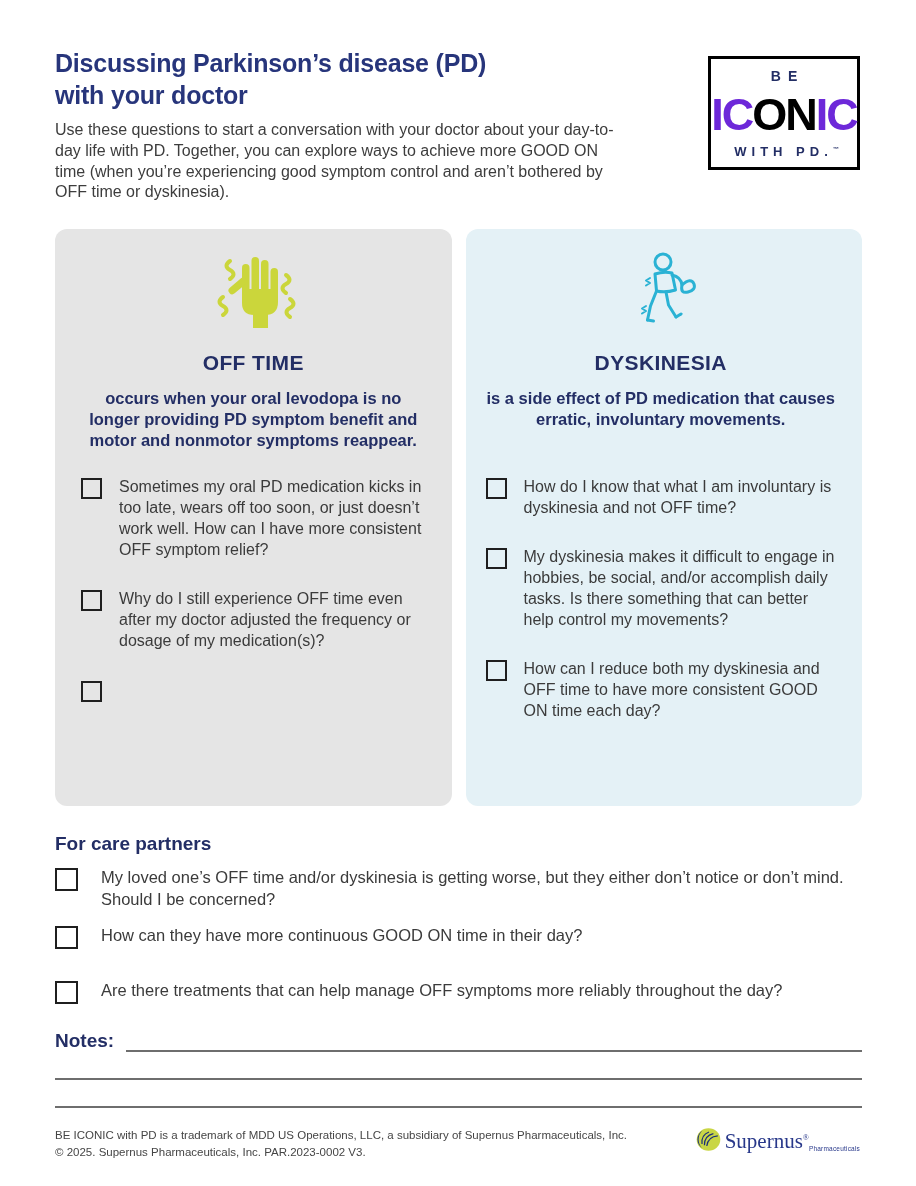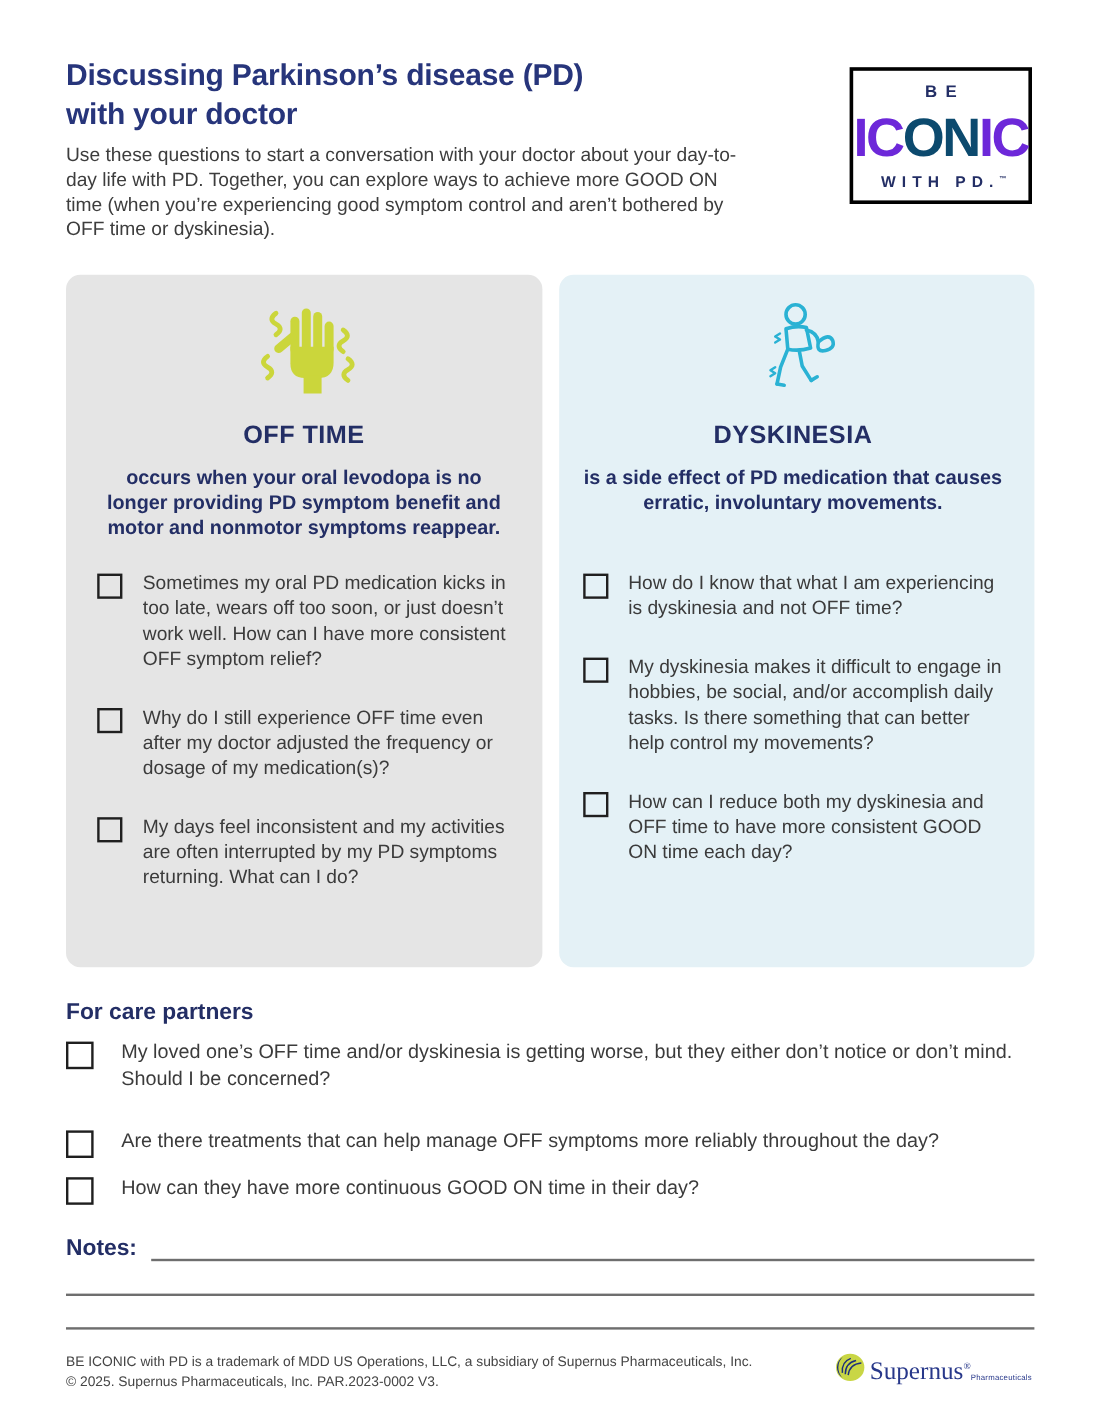--- a/index.html
+++ b/index.html
@@ -20,21 +20,21 @@
   .logo-box {
     margin-top:8px; margin-right:2px;
     width:152px; height:114px;
     border:3px solid #000000;
     display:flex; flex-direction:column; align-items:center; justify-content:space-between;
     padding:9px 0 8px; overflow:visible; flex-shrink:0;
   }
   .logo-top { font-size:14px; letter-spacing:7px; color:#232e65; font-weight:600; text-indent:7px; }
   .logo-iconic { white-space:nowrap; font-size:45px; font-weight:700; letter-spacing:-2px; line-height:1; }
   .logo-iconic .navy { color:#6d28d9; }
-  .logo-iconic .cyan { color:#0c4a6e; }
+  .logo-iconic .cyan { color:#000000; }
   .logo-bottom { font-size:13px; letter-spacing:5px; color:#232e65; font-weight:600; text-indent:5px; position:relative; }
   .logo-tm { font-size:6px; letter-spacing:0; vertical-align:super; }
 
   
   .panels { display:flex; gap:14px; margin-top:26px; }
   .panel { width:396.5px; min-height:577px; border-radius:12px; padding:20px 26px 24px; }
   .panel-offtime { background:#e5e5e5; }
   .panel-dyskinesia { background:#e4f1f6;padding-left:20px; }
   .panel-icon { height:84px; display:flex; justify-content:center; align-items:center; margin-top:2px; }
   .panel-heading { text-align:center; margin-top:16px; color:#232e65; font-size:21px; font-weight:700; letter-spacing:0.4px; }
@@ -50,21 +50,21 @@
   .care-heading { color:#232e65; font-size:19px; font-weight:700; }
   .care-rows { margin-top:12px; }
   .care-row { display:flex; gap:23px; align-items:flex-start; }
   .care-row .checkbox { width:23px; height:23px; }
   .care-row + .care-row { margin-top:15px; }
   .care-row.last { margin-top:31px; }
   .care-text { font-size:16.5px; line-height:1.3; max-width:775px; }
 
   
   .notes { margin-top:26px; }
-  .notes-head { display:flex; align-items:center; gap:12px; }
+  .notes-head { display:flex; align-items:flex-end; gap:12px; }
   .notes-label { color:#232e65; font-size:19px; font-weight:700; }
   .write-line { flex:1; border-bottom:2px solid #6e6e6e; height:20px; }
   .write-line.full { margin-top:26px; height:0; }
 
   
   .footer { margin-top:19px; display:flex; justify-content:space-between; align-items:flex-start; }
   .disclaimer { font-size:11.5px; line-height:1.45; color:#454545; }
   .supernus { display:flex; align-items:center; gap:2px; margin-right:2px; }
   .supernus-text { display:flex; flex-direction:row; align-items:flex-end; line-height:1; }
   .supernus-name { font-family:"Liberation Serif", serif; font-size:21px; color:#28388a; font-weight:400; }
@@ -120,21 +120,20 @@
         <div class="q-row">
           <span class="checkbox"></span>
           <p class="q-text">Sometimes my oral PD medication kicks in too late, wears off too soon, or just doesn’t work well. How can I have more consistent OFF symptom relief?</p>
         </div>
         <div class="q-row">
           <span class="checkbox"></span>
           <p class="q-text">Why do I still experience OFF time even after my doctor adjusted the frequency or dosage of my medication(s)?</p>
         </div>
         <div class="q-row">
           <span class="checkbox"></span>
-          <p class="q-text">My days feel inconsistent and my activities are often interrupted by my PD symptoms returning. What can I do?</p>
         </div>
       </div>
     </div>
 
     <div class="panel panel-dyskinesia">
       <div class="panel-icon">
         <svg width="78" height="84" viewBox="0 0 78 84">
           <g fill="none" stroke="#2ab2d4" stroke-width="3" stroke-linecap="round" stroke-linejoin="round">
             <circle cx="41" cy="11" r="8"></circle>
             <path d="M33 23 q9 -3 17 -1 l3.5 17 q-10 3 -19 1 z"></path>
@@ -149,48 +148,48 @@
             <path d="M28 27 l-4 2.5 l4 2.5 l-4 2.5"></path>
             <path d="M24 55 l-4 2.5 l4 2.5 l-4 2.5"></path>
           </g>
         </svg>
       </div>
       <div class="panel-heading">DYSKINESIA</div>
       <div class="panel-desc">is a side effect of PD medication that causes erratic, involuntary movements.</div>
       <div class="panel-questions">
         <div class="q-row">
           <span class="checkbox"></span>
-          <p class="q-text">How do I know that what I am experiencing is dyskinesia and not OFF time?</p>
+          <p class="q-text">How do I know that what I am involuntary is dyskinesia and not OFF time?</p>
         </div>
         <div class="q-row">
           <span class="checkbox"></span>
           <p class="q-text">My dyskinesia makes it difficult to engage in hobbies, be social, and/or accomplish daily tasks. Is there something that can better help control my movements?</p>
         </div>
         <div class="q-row">
           <span class="checkbox"></span>
           <p class="q-text">How can I reduce both my dyskinesia and OFF time to have more consistent GOOD ON time each day?</p>
         </div>
       </div>
     </div>
   </div>
 
   <div class="care">
     <div class="care-heading">For care partners</div>
     <div class="care-rows">
       <div class="care-row">
         <span class="checkbox"></span>
         <p class="care-text">My loved one’s OFF time and/or dyskinesia is getting worse, but they either don’t notice or don’t mind. Should I be concerned?</p>
       </div>
+      <div class="care-row">
+        <span class="checkbox"></span>
+        <p class="care-text">How can they have more continuous GOOD ON time in their day?</p>
+      </div>
       <div class="care-row last">
         <span class="checkbox"></span>
         <p class="care-text">Are there treatments that can help manage OFF symptoms more reliably throughout the day?</p>
-      </div>
-      <div class="care-row">
-        <span class="checkbox"></span>
-        <p class="care-text">How can they have more continuous GOOD ON time in their day?</p>
       </div>
     </div>
   </div>
 
   <div class="notes">
     <div class="notes-head">
       <span class="notes-label">Notes:</span>
       <span class="write-line"></span>
     </div>
     <div class="write-line full"></div>

